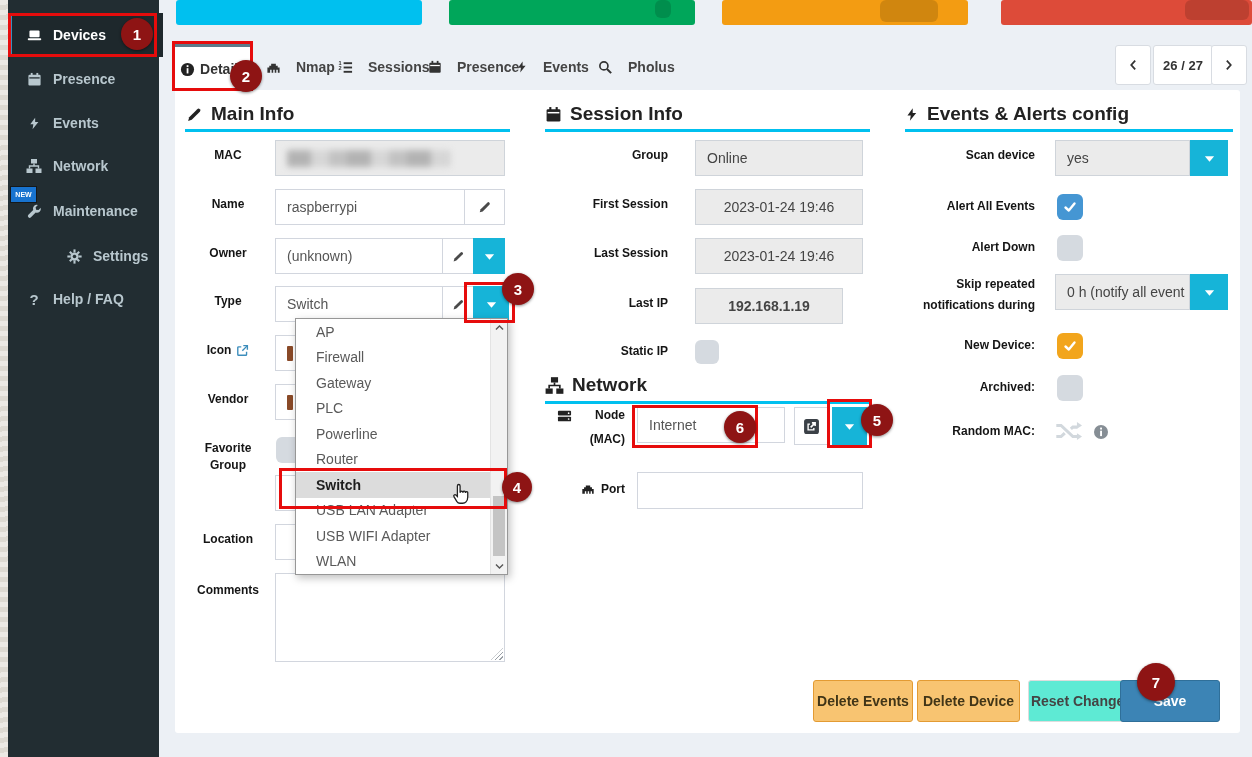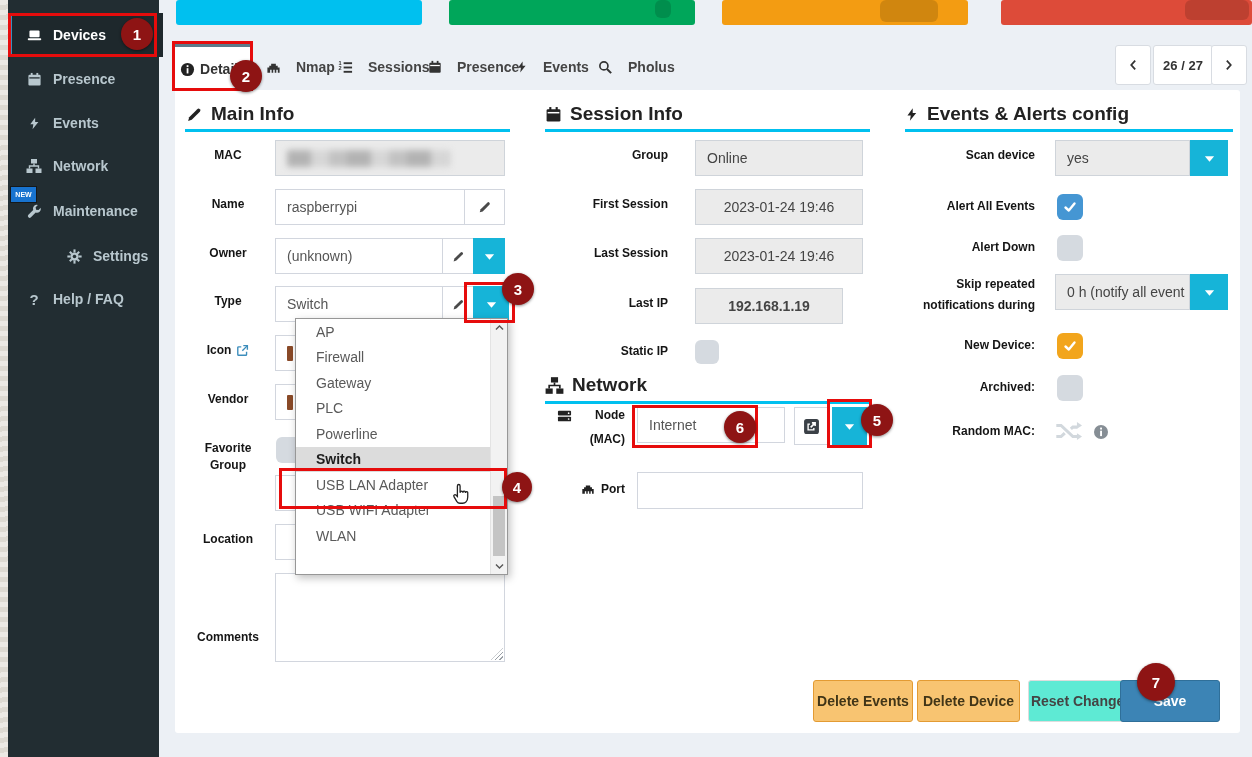--- a/index.html
+++ b/index.html
@@ -344,31 +344,32 @@
 
 <div class="abs lbl c" style="top:441px;">Favorite</div>
 <div class="abs chk off" style="left:276px;top:437px;width:26px;height:26px;"></div>
 
 <div class="abs lbl c" style="top:458px;">Group</div>
 <div class="abs field" style="left:275px;top:475px;width:230px;"></div>
 
 <div class="abs lbl c" style="top:532px;">Location</div>
 <div class="abs field" style="left:275px;top:524px;width:230px;"></div>
 
-<div class="abs lbl c" style="top:583px;margin-top:47px;">Comments</div>
+<div class="abs lbl c" style="top:583px;">Comments</div>
 <div class="abs comments" style="left:275px;top:573px;width:230px;height:89px;">
     <span class="grip"></span>
   </div>
 
 <div class="abs dropdown">
   <div class="opt">AP</div>
   <div class="opt">Firewall</div>
   <div class="opt">Gateway</div>
   <div class="opt">PLC</div>
   <div class="opt">Powerline</div>
+  <div class="opt">Router</div>
   <div class="opt hl">Switch</div>
   <div class="opt">USB LAN Adapter</div>
   <div class="opt">USB WIFI Adapter</div>
   <div class="opt">WLAN</div>
   <div class="sbar">
     <div class="sbtn" style="top:0;">
         <svg width="11" height="10" viewBox="0 0 14 12" fill="none" stroke="#555" stroke-width="1.7">
           <polyline points="2.5,8 7,3.5 11.5,8"></polyline>
         </svg>
       </div>

